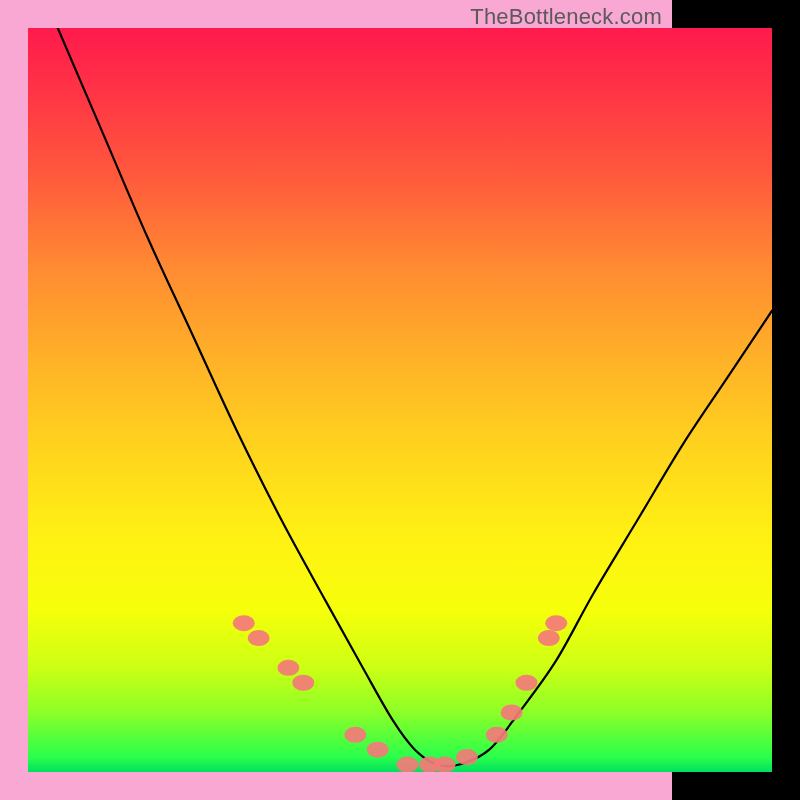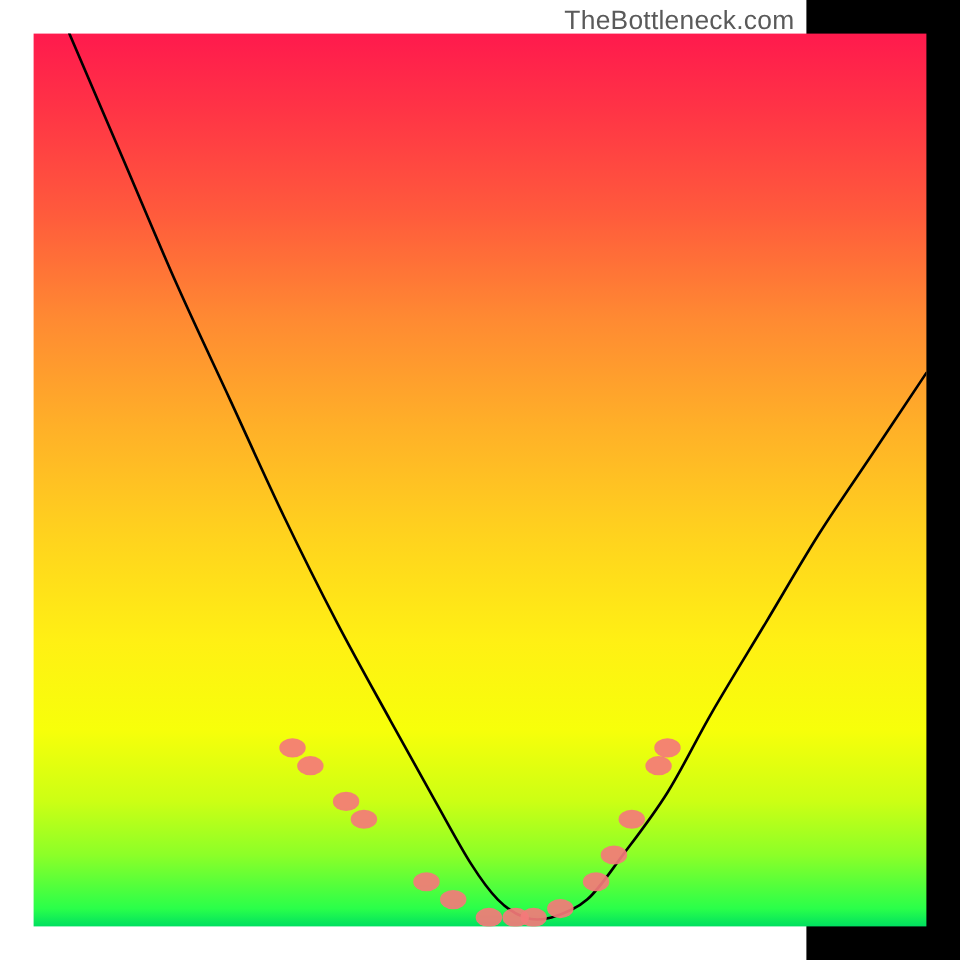--- a/index.html
+++ b/index.html
@@ -10,21 +10,21 @@
     overflow: hidden;
     background: #000;
     font-family: Arial, Helvetica, sans-serif;
   }
   .frame {
     position: absolute;
     top: 0;
     left: 0;
     width: 672px;
     height: 800px;
-    background: #ffffff;
+    background: #f9a8d4;
   }
   .plot-area {
     position: absolute;
     top: 28px;
     left: 28px;
     width: 744px;
     height: 744px;
     
     background: linear-gradient(to bottom,
       #ff1a4d 0%,

